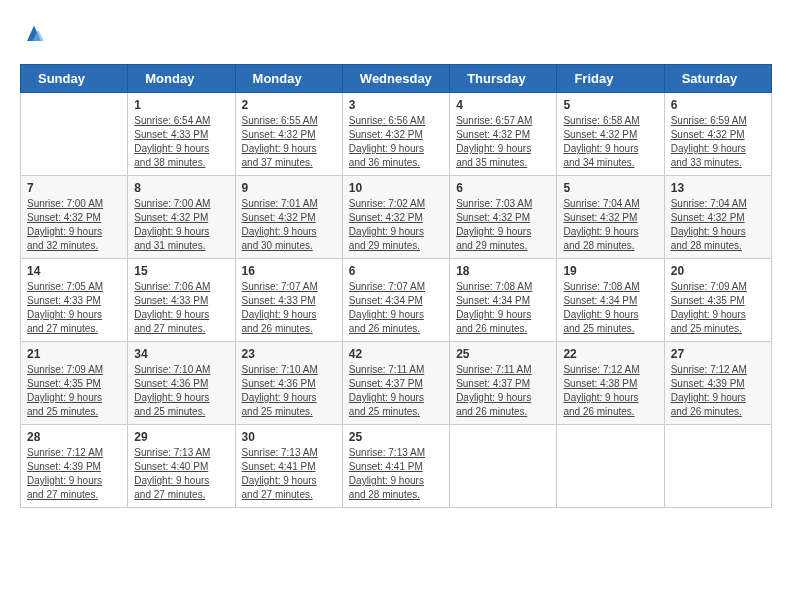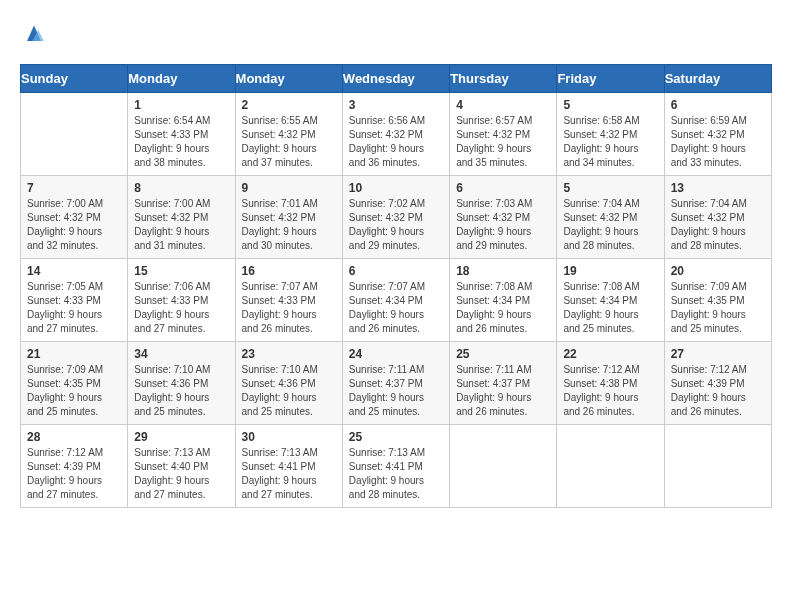--- a/index.html
+++ b/index.html
@@ -41,21 +41,21 @@
     .calendar {
       width: 100%;
       border-collapse: collapse;
       border: 1px solid #ccc;
     }
     .calendar th {
       background-color: #2a6db5;
       color: #fff;
       font-size: 13px;
       font-weight: bold;
-      padding: 6px 0;
+      padding: 6px 17px;
       text-align: left;
       border: 1px solid #1a5a9a;
     }
     .calendar td {
       vertical-align: top;
       border: 1px solid #ccc;
       padding: 5px 6px;
       width: 107px;
       min-height: 80px;
       font-size: 10.5px;
@@ -68,20 +68,21 @@
     .day-number {
       font-size: 12px;
       font-weight: bold;
       display: block;
       margin-bottom: 2px;
     }
     .cell-info {
       font-size: 10px;
       line-height: 1.4;
       color: #444;
+      text-decoration: underline;
     }
     .empty-cell {
       background: #fff !important;
     }
   </style>
 </head>
 <body>
 
 <div class="header">
   <div class="logo">
@@ -209,21 +210,21 @@
         </td>
         <td>
           <span class="day-number">34</span>
           <div class="cell-info">Sunrise: 7:10 AM<br>Sunset: 4:36 PM<br>Daylight: 9 hours and 25 minutes.</div>
         </td>
         <td>
           <span class="day-number">23</span>
           <div class="cell-info">Sunrise: 7:10 AM<br>Sunset: 4:36 PM<br>Daylight: 9 hours and 25 minutes.</div>
         </td>
         <td>
-          <span class="day-number">24</span>
+          <span class="day-number">42</span>
           <div class="cell-info">Sunrise: 7:11 AM<br>Sunset: 4:37 PM<br>Daylight: 9 hours and 25 minutes.</div>
         </td>
         <td>
           <span class="day-number">25</span>
           <div class="cell-info">Sunrise: 7:11 AM<br>Sunset: 4:37 PM<br>Daylight: 9 hours and 26 minutes.</div>
         </td>
         <td>
           <span class="day-number">22</span>
           <div class="cell-info">Sunrise: 7:12 AM<br>Sunset: 4:38 PM<br>Daylight: 9 hours and 26 minutes.</div>
         </td>

